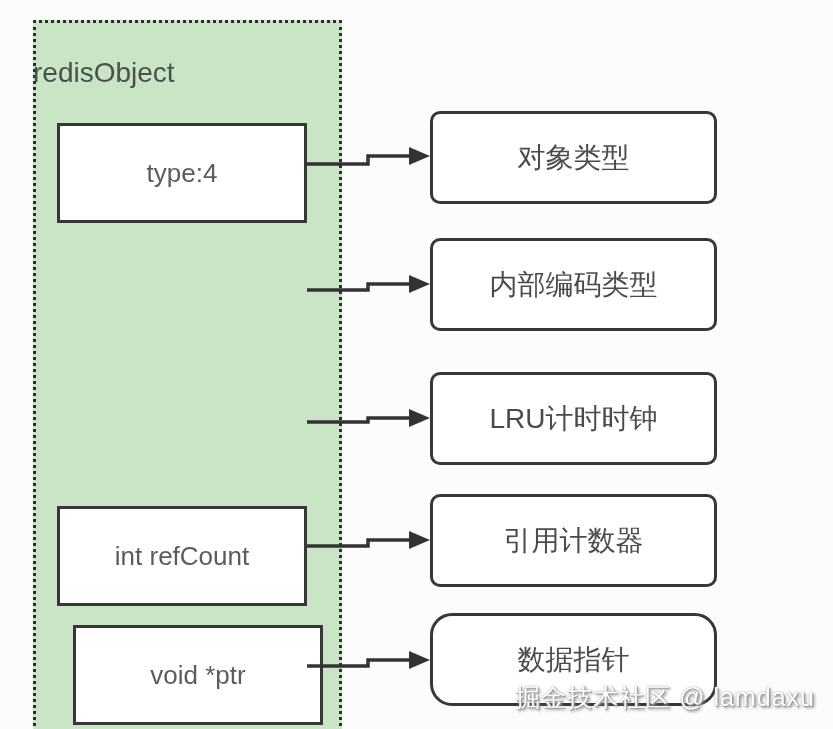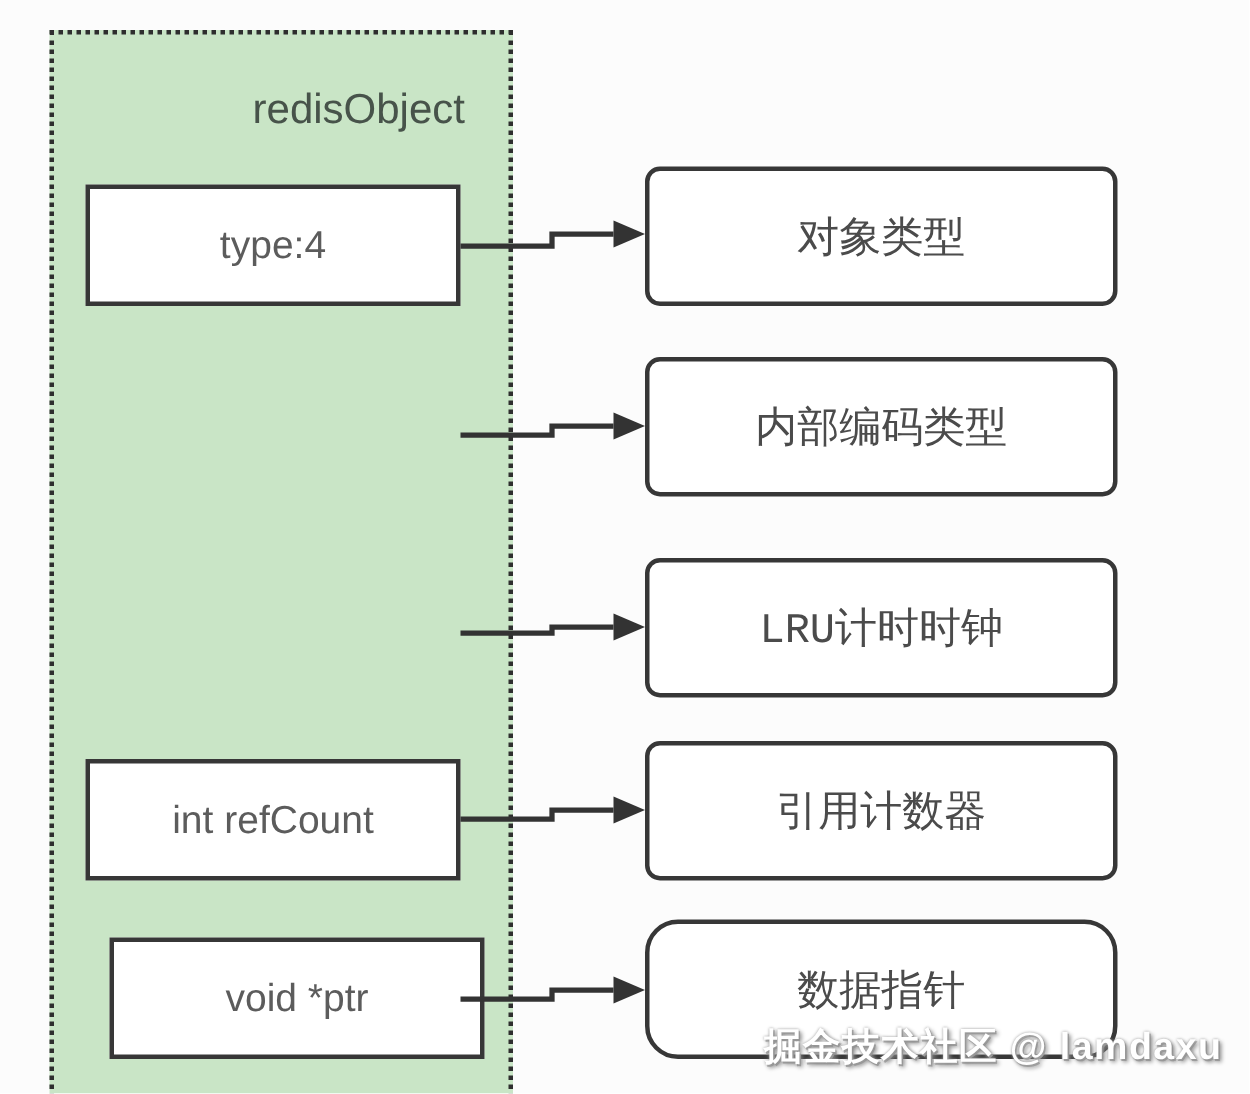--- a/index.html
+++ b/index.html
@@ -34,53 +34,52 @@
     height: 760px; 
     background: var(--container-fill);
     border: 3px dotted var(--container-border);
   }
 
   .struct-title {
     position: absolute;
     left: 33px;
     top: 57px;
     width: 277px;
-    text-align: right;
+    text-align: left;
     font-size: 28px;
     color: var(--title-text);
   }
 
   .field-box {
     position: absolute;
     left: 57px;
     width: 250px;
-    height: 81px;
+    height: 100px;
     background: var(--box-fill);
     border: 3px solid var(--box-border);
     display: flex;
     align-items: center;
     justify-content: center;
     font-size: 26px;
     color: var(--field-text);
   }
 
   .desc-box {
     position: absolute;
     left: 430px;
-    width: 315px;
+    width: 287px;
     height: 93px;
     background: var(--box-fill);
     border: 3px solid var(--box-border);
     border-radius: 10px;
     display: flex;
     align-items: center;
     justify-content: center;
     font-size: 28px;
     color: var(--desc-text);
-    font-family: Liberation Mono, monospace;
   }
 
   .row1-f { top: 123px; }
   .row2-f { top: 249px; }
   .row3-f { top: 382px; }
   .row4-f { top: 506px; }
   .row5-f { top: 625px; margin-left: 16px; }
 
   .row1-d { top: 111px; }
   .row2-d { top: 238px; }
@@ -100,21 +99,21 @@
     stroke-width: 3.5;
     fill: none;
   }
   .arrows polygon { fill: var(--arrow); }
 
   .watermark {
     position: absolute;
     top: 681px;
     right: 18px;
     font-size: 25px;
-    font-weight: 700;
+    font-weight: 400;
     letter-spacing: 1px;
     color: var(--watermark-text);
     text-shadow: 0 0 2px #9a9a9a, 2px 2px 3px #8a8a8a, 1px 1px 0 #b0b0b0;
     z-index: 5;
     white-space: nowrap;
     text-align: center;
   }
 </style>
 </head>
 <body>

